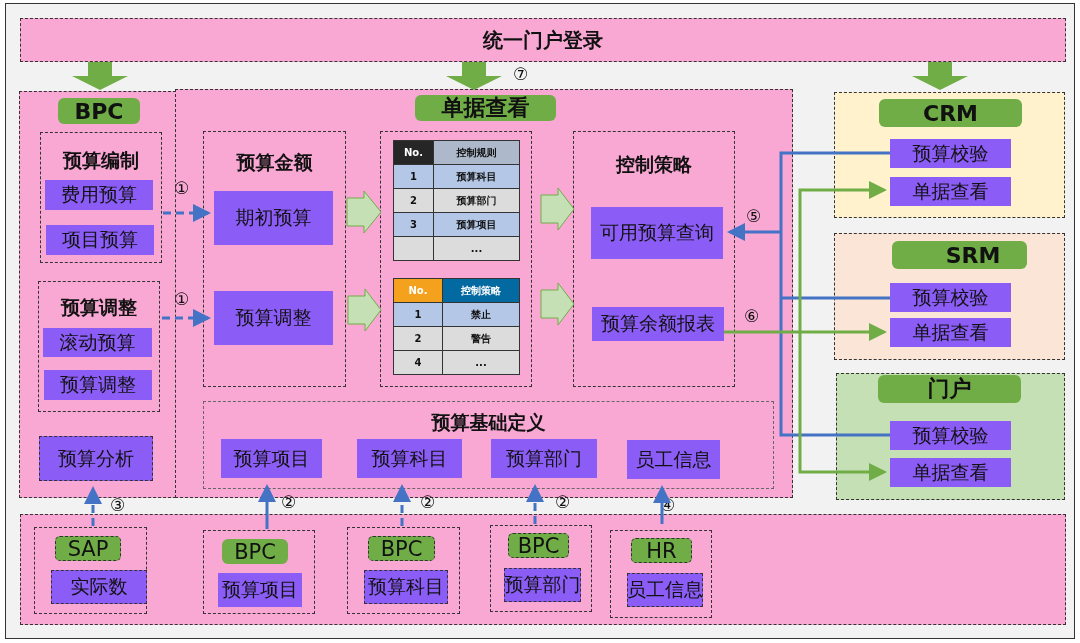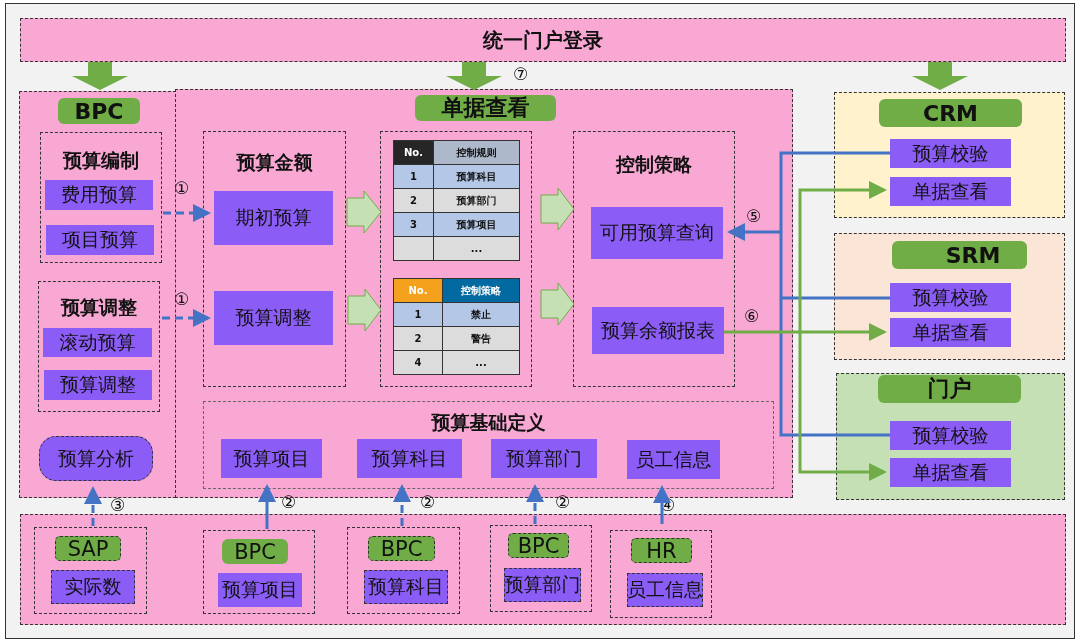--- a/index.html
+++ b/index.html
@@ -34,21 +34,21 @@
 <div class="abs dash" style="left:40px;top:132px;width:122px;height:131px;"></div>
 <div class="title" style="left:40px;top:148px;width:122px;">预算编制</div>
 <div class="label-box" style="left:45px;top:180px;width:108px;height:30px;">费用预算</div>
 <div class="label-box" style="left:46px;top:225px;width:108px;height:30px;">项目预算</div>
 
 <div class="abs dash" style="left:38px;top:281px;width:122px;height:131px;"></div>
 <div class="title" style="left:38px;top:295px;width:122px;">预算调整</div>
 <div class="label-box" style="left:43px;top:328px;width:109px;height:29px;">滚动预算</div>
 <div class="label-box" style="left:44px;top:370px;width:108px;height:30px;">预算调整</div>
 
-<div class="label-box dash" style="left:39px;top:436px;width:114px;height:45px;border-radius:17px;">预算分析</div>
+<div class="label-box dash" style="left:39px;top:436px;width:114px;height:45px;">预算分析</div>
 
 <div class="abs dash blue" style="left:175px;top:89px;width:618px;height:409px;"></div>
 <div class="gtag" style="left:415px;top:95px;width:141px;height:26px;">单据查看</div>
 <div class="circ" style="left:513px;top:64px;">⑦</div>
 
 <div class="abs dash" style="left:203px;top:131px;width:143px;height:256px;"></div>
 <div class="title" style="left:203px;top:150px;width:143px;">预算金额</div>
 <div class="label-box" style="left:214px;top:191px;width:119px;height:54px;">期初预算</div>
 <div class="label-box" style="left:214px;top:291px;width:119px;height:54px;">预算调整</div>
 
@@ -94,21 +94,21 @@
   <tr style="background:#dcdcdc;">
     <td>4</td>
     <td>...</td>
   </tr>
 </tbody>
   </table>
 
 <div class="abs dash" style="left:573px;top:131px;width:162px;height:256px;"></div>
 <div class="title" style="left:573px;top:152px;width:162px;">控制策略</div>
 <div class="label-box" style="left:591px;top:207px;width:132px;height:52px;">可用预算查询</div>
-<div class="label-box" style="left:592px;top:307px;width:132px;height:47px;">预算余额报表</div>
+<div class="label-box" style="left:592px;top:307px;width:132px;height:34px;">预算余额报表</div>
 
 <div class="abs dash-grey" style="left:203px;top:401px;width:571px;height:88px;"></div>
 <div class="title" style="left:203px;top:410px;width:571px;">预算基础定义</div>
 <div class="label-box" style="left:221px;top:439px;width:101px;height:39px;">预算项目</div>
 <div class="label-box" style="left:357px;top:439px;width:105px;height:39px;">预算科目</div>
 <div class="label-box" style="left:491px;top:439px;width:106px;height:39px;">预算部门</div>
 <div class="label-box" style="left:627px;top:440px;width:93px;height:39px;">员工信息</div>
 
 <div class="abs dash" style="left:834px;top:92px;width:231px;height:126px;background:#fff2cc;"></div>
 <div class="gtag" style="left:879px;top:99px;width:143px;height:28px;">CRM</div>
@@ -122,21 +122,21 @@
 
 <div class="abs dash" style="left:836px;top:373px;width:229px;height:127px;background:#c5e0b4;"></div>
 <div class="gtag" style="left:878px;top:375px;width:143px;height:28px;">门户</div>
 <div class="label-box" style="left:890px;top:421px;width:121px;height:29px;">预算校验</div>
 <div class="label-box" style="left:890px;top:458px;width:121px;height:29px;">单据查看</div>
 
 <div class="abs dash blue" style="left:20px;top:514px;width:1046px;height:111px;"></div>
 
 <div class="abs dash" style="left:34px;top:527px;width:113px;height:87px;"></div>
 <div class="gtag-thin" style="left:55px;top:536px;width:66px;height:25px;">SAP</div>
-<div class="label-box dash" style="left:51px;top:570px;width:84px;height:34px;">实际数</div>
+<div class="label-box dash" style="left:51px;top:570px;width:96px;height:34px;">实际数</div>
 
 <div class="abs dash" style="left:203px;top:530px;width:112px;height:84px;"></div>
 <div class="gtag" style="left:222px;top:539px;width:66px;height:25px;font-weight:normal;font-size:21px;">BPC</div>
 <div class="label-box" style="left:218px;top:573px;width:84px;height:34px;">预算项目</div>
 
 <div class="abs dash" style="left:347px;top:527px;width:113px;height:87px;"></div>
 <div class="gtag-thin" style="left:368px;top:536px;width:67px;height:25px;">BPC</div>
 <div class="label-box dash" style="left:364px;top:570px;width:84px;height:34px;">预算科目</div>
 
 <div class="abs dash" style="left:490px;top:525px;width:102px;height:87px;"></div>

